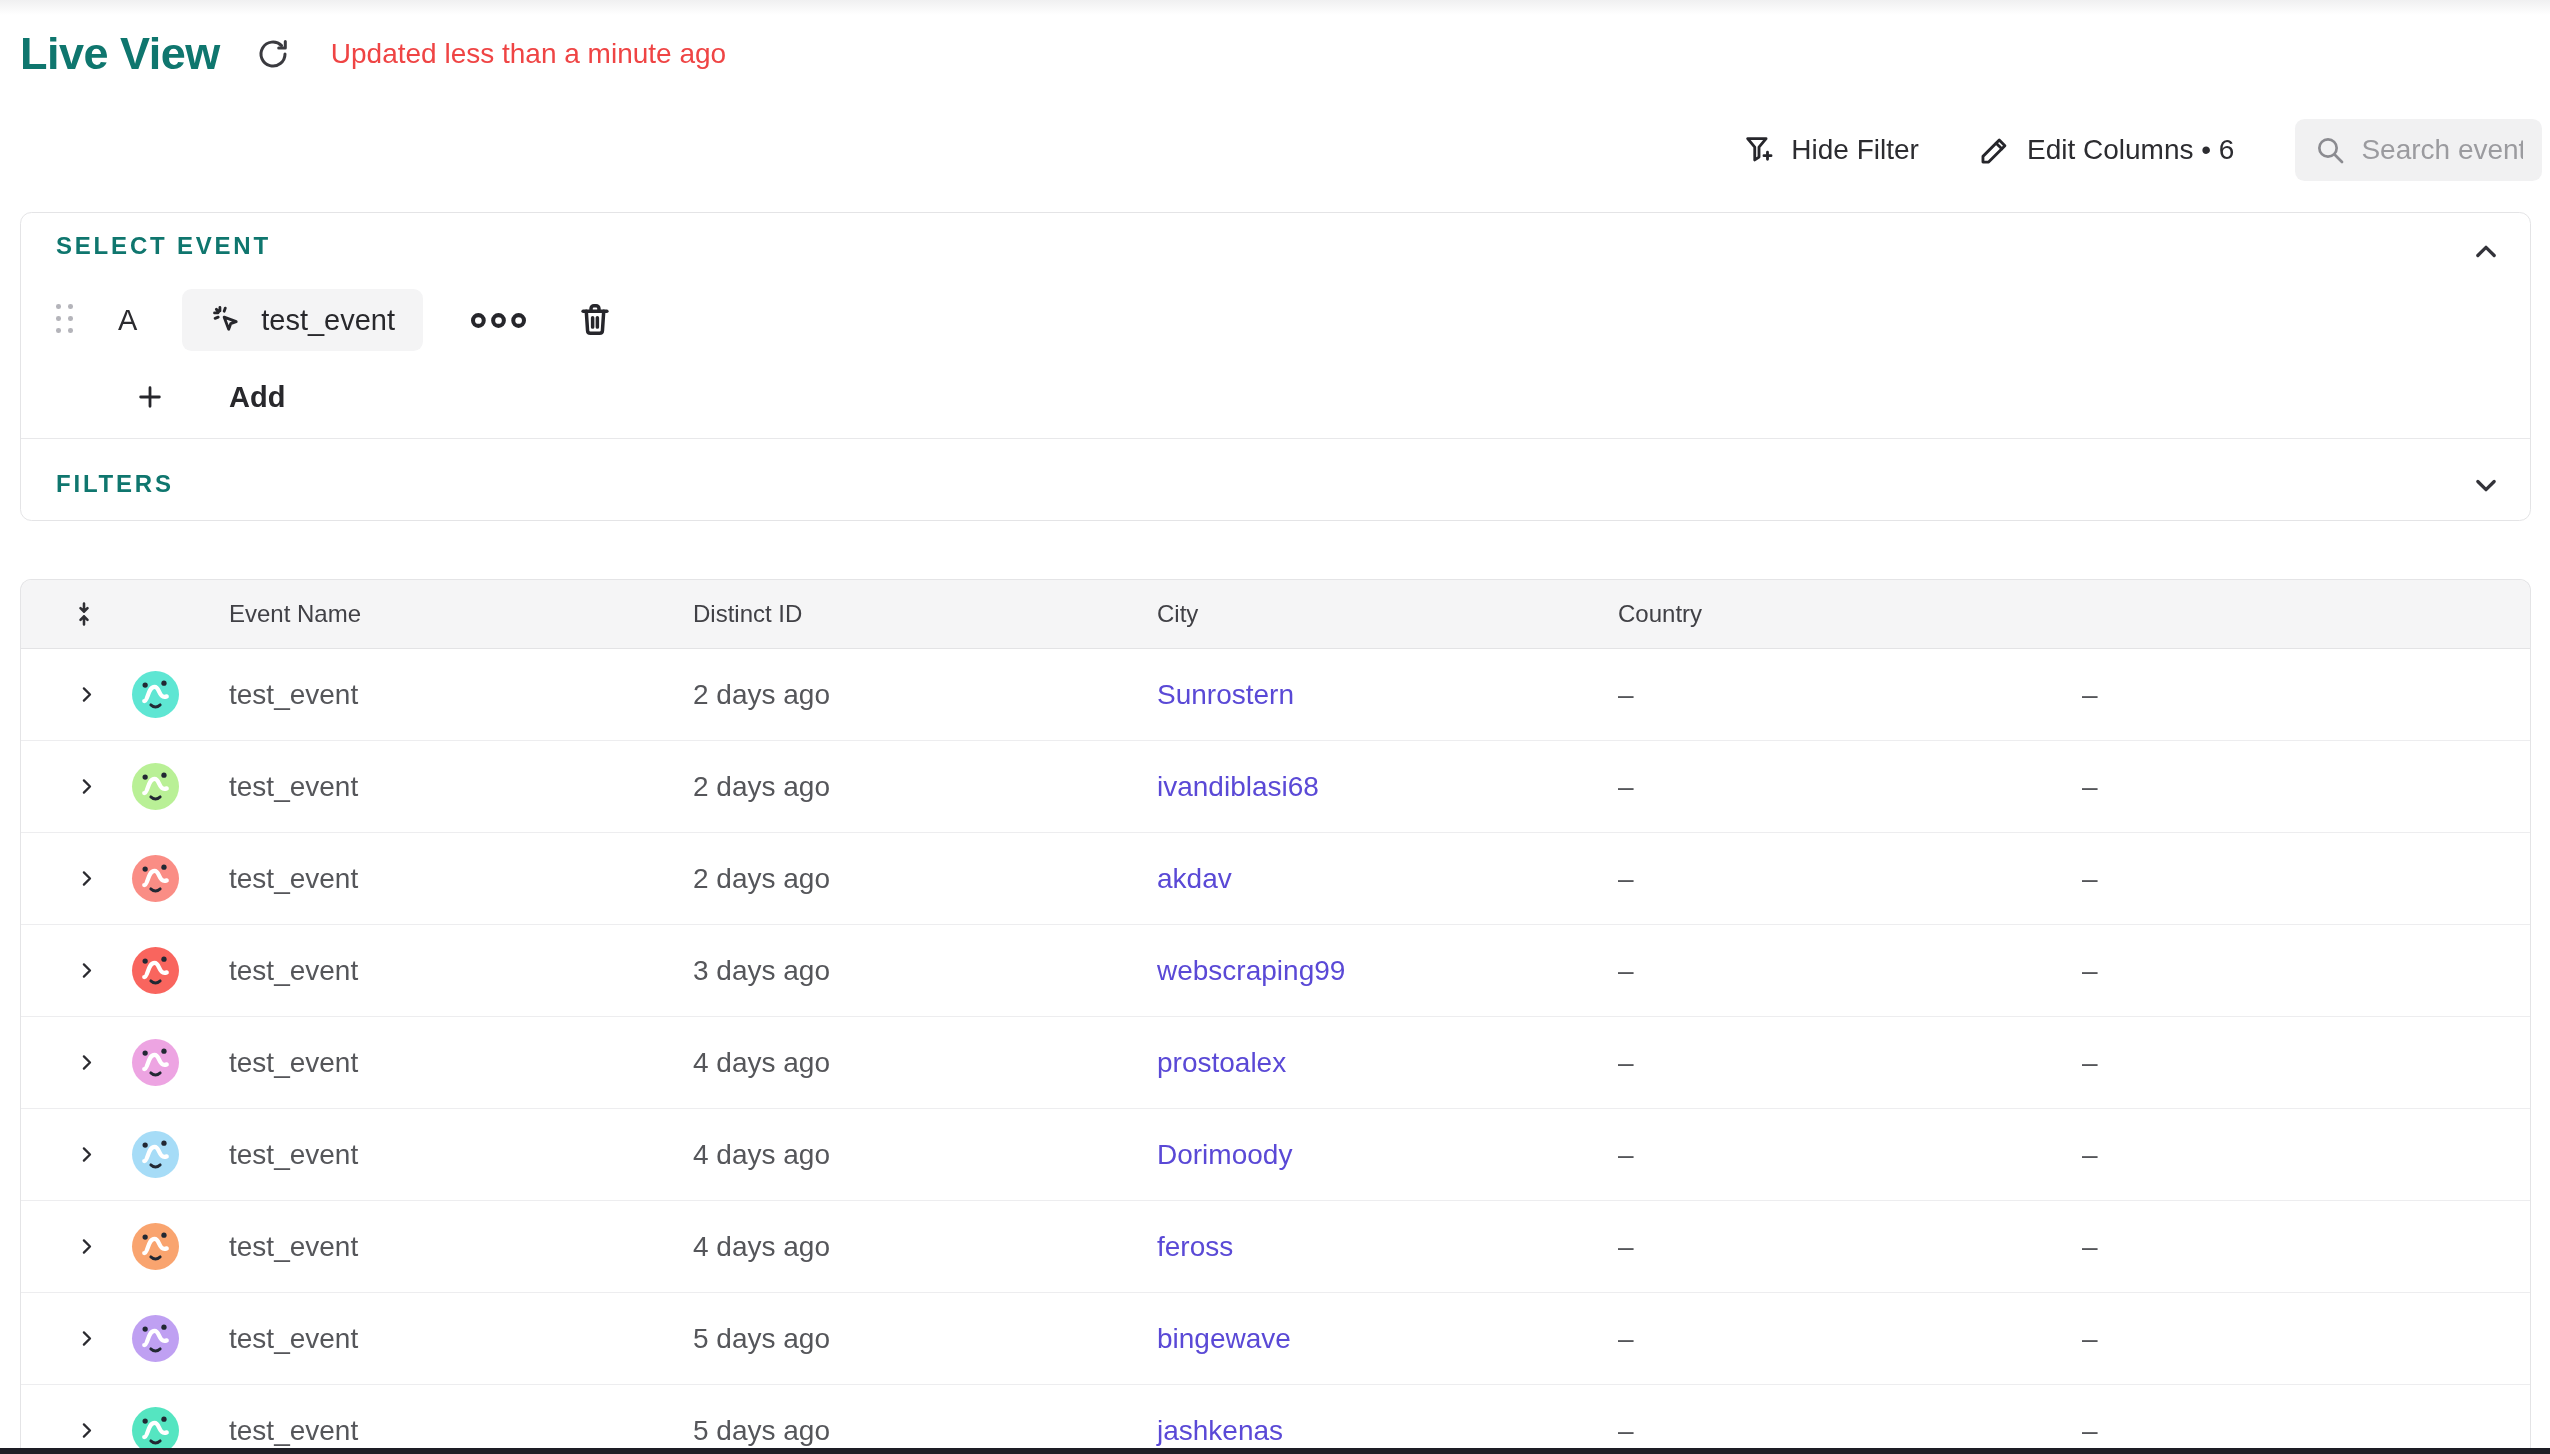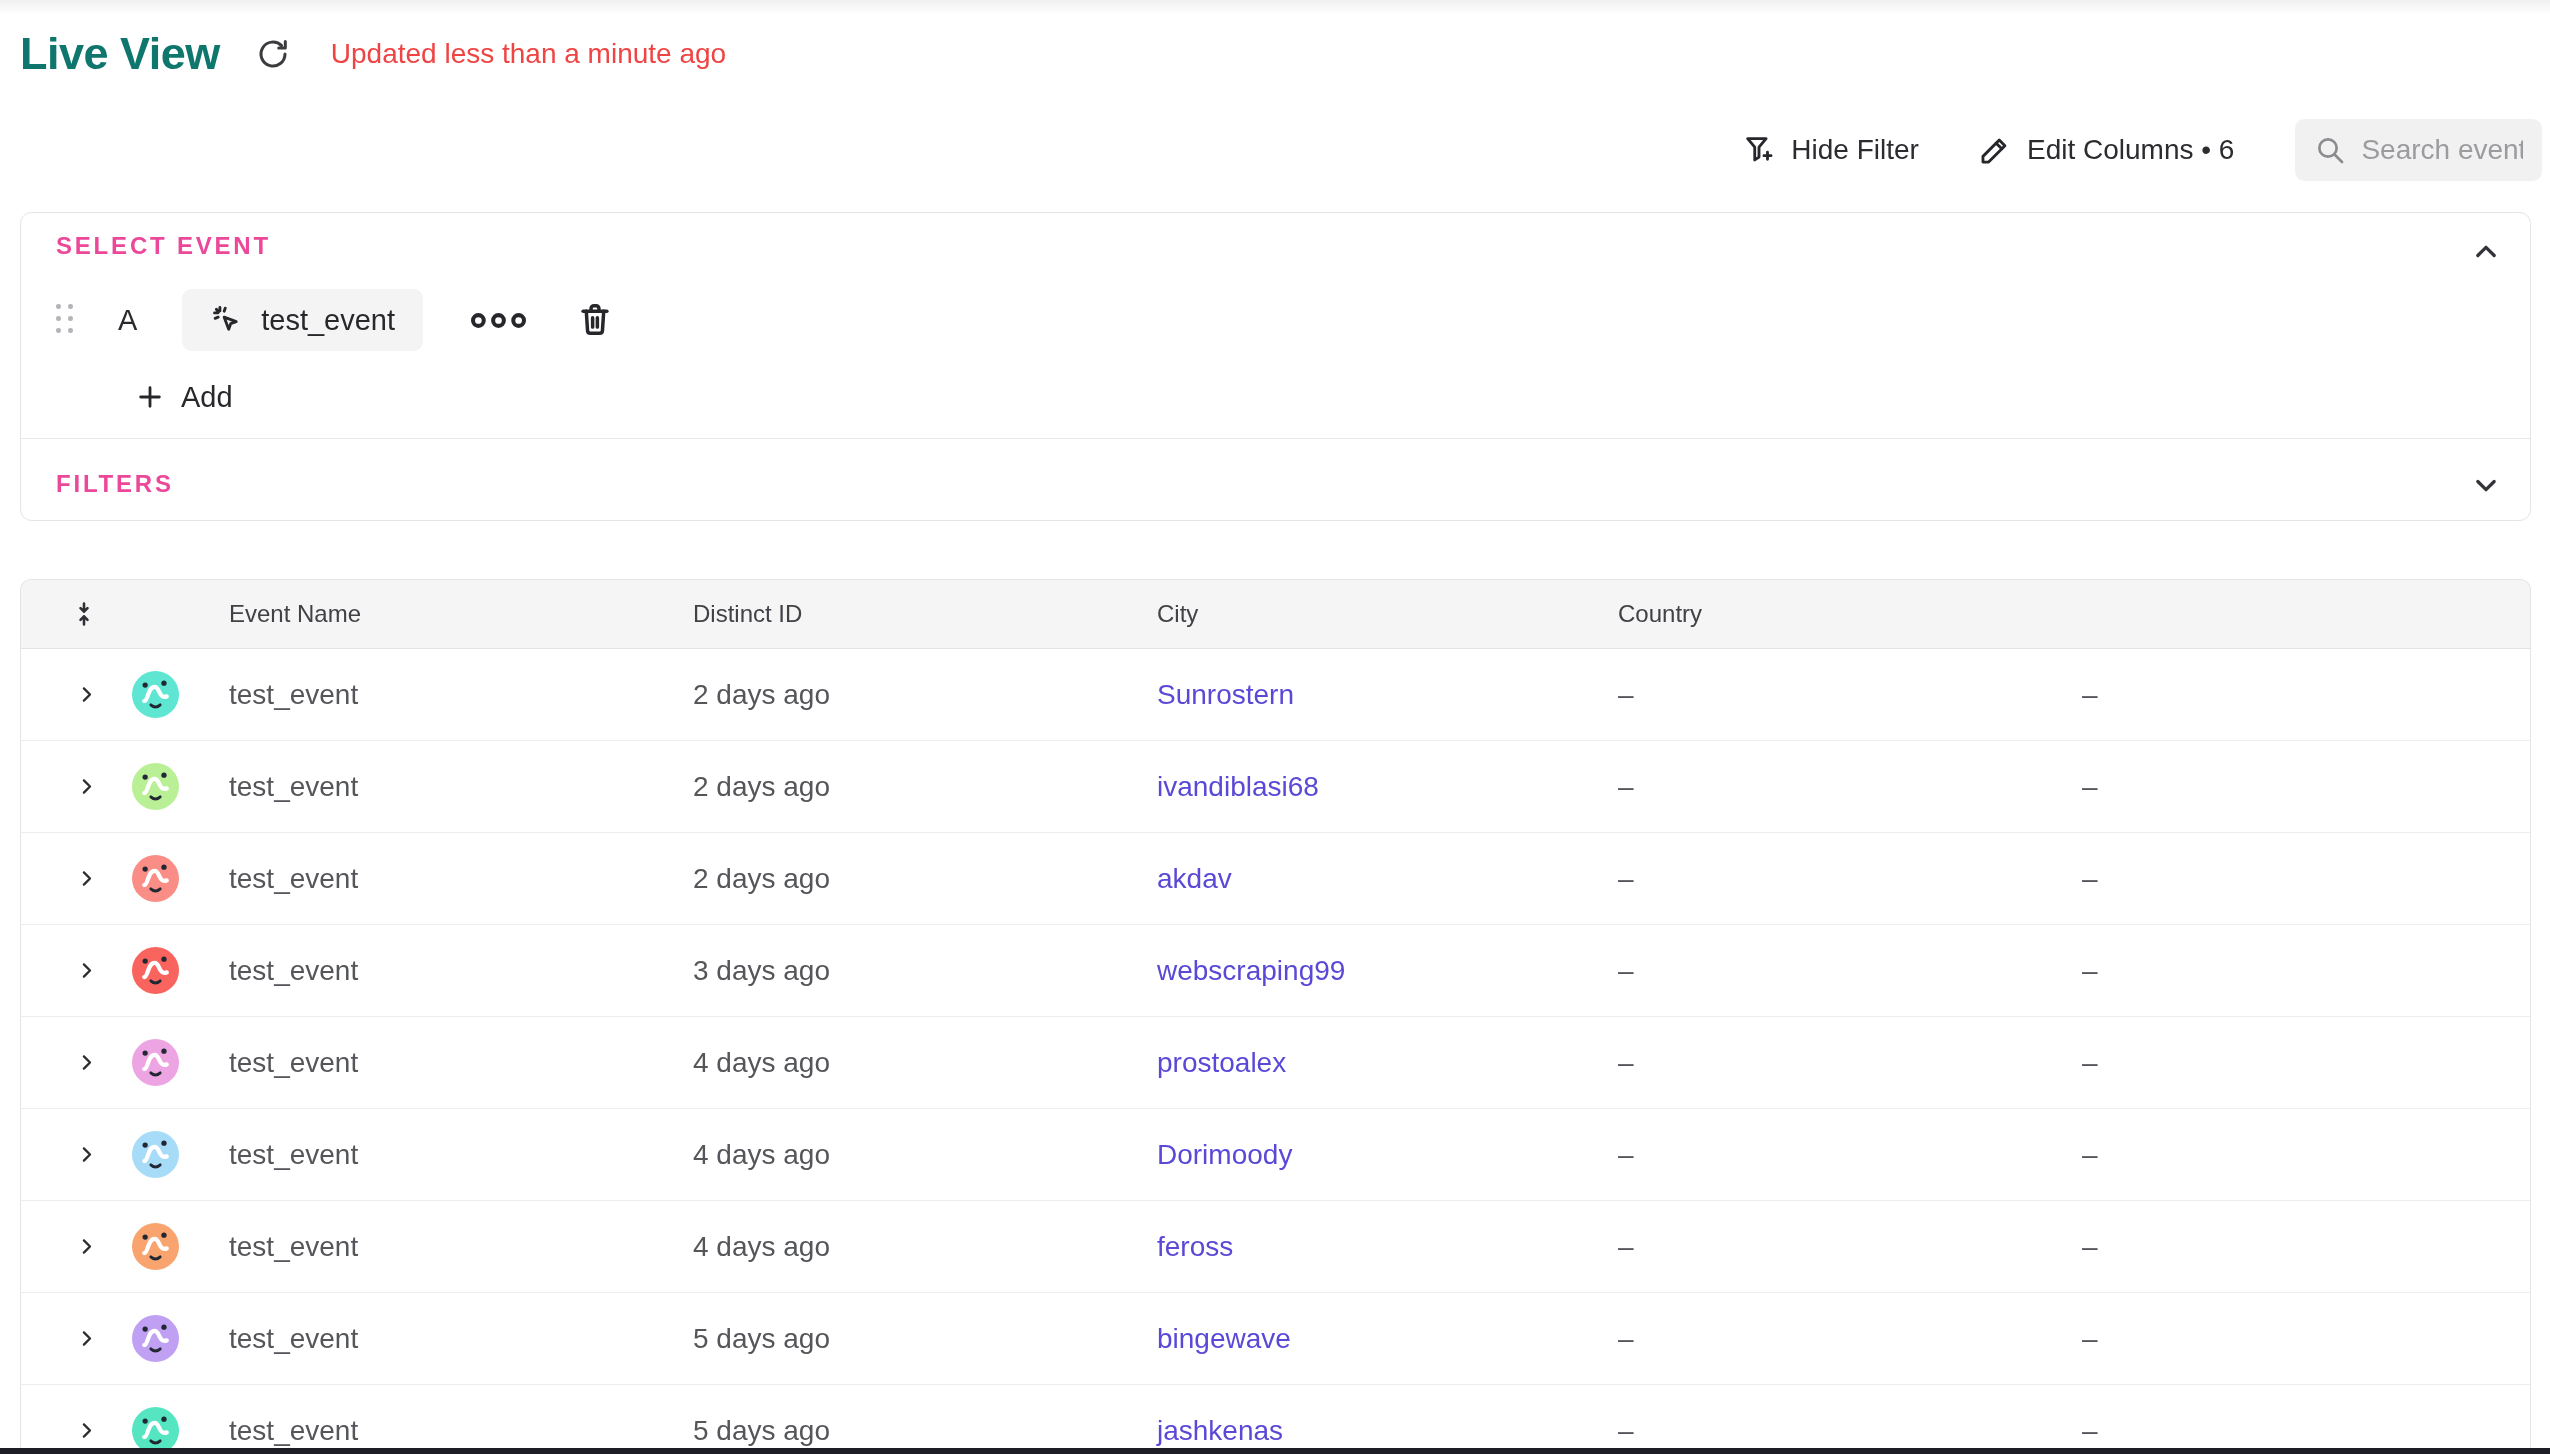--- a/index.html
+++ b/index.html
@@ -31,21 +31,21 @@
   .search-box { margin-left:61px; width:247px; height:62px; background:#f1f1f2; border-radius:9.5px;
     display:flex; align-items:center; padding:0 19px; gap:15px; }
   .search-box svg { width:32px; height:32px; flex:none; }
   .search-box input { border:none; outline:none; background:transparent; width:100%;
     font-size:28px; color:#3a3a3e; font-family:inherit; }
   .search-box input::placeholder { color:#9b9b9f; }
 
   
   .qb-card { position:absolute; left:20px; top:212px; width:2511px; height:309px;
     background:#fff; border:0.9px solid #e4e4e6; border-radius:11.4px; }
-  .section-label { font-size:24px; font-weight:600; letter-spacing:2.8px; color:#ec4899; }
+  .section-label { font-size:24px; font-weight:600; letter-spacing:2.8px; color:#0f766e; }
   .select-event-label { position:absolute; left:35px; top:19px; }
   .filters-label { position:absolute; left:35px; top:257px; }
   .qb-divider { position:absolute; left:0; right:0; top:225px; height:0.9px; background:#e8e8ea; }
   .collapse-btn { position:absolute; right:26.5px; width:36px; height:36px; background:none; border:none;
     cursor:pointer; display:flex; align-items:center; justify-content:center; }
   .collapse-btn svg { width:28px; height:28px; }
   .collapse-up { top:21px; }
   .collapse-down { top:254px; }
 
   .event-row { position:absolute; left:35px; top:76px; height:62px; display:flex; align-items:center; }
@@ -57,21 +57,21 @@
     background:#f4f4f5; border:none; border-radius:9.5px; cursor:pointer; font-family:inherit; }
   .event-chip svg { width:34px; height:34px; }
   .event-chip span { font-size:29px; font-weight:500; color:#28282c; }
   .ellipsis-btn { margin-left:47px; background:none; border:none; cursor:pointer; display:flex; }
   .ellipsis-btn svg { width:57px; height:21px; }
   .trash-btn { margin-left:49px; background:none; border:none; cursor:pointer; display:flex; }
   .trash-btn svg { width:38px; height:38px; }
   .add-btn { position:absolute; left:115px; top:153px; height:62px; display:flex; align-items:center;
     gap:17px; background:none; border:none; cursor:pointer; font-family:inherit; }
   .add-btn svg { width:28px; height:28px; }
-  .add-btn span { font-size:29px; font-weight:400; color:#28282c; }
+  .add-btn span { font-size:29px; font-weight:700; color:#28282c;margin-left:48px; }
 
   
   .table-card { position:absolute; left:20px; top:579px; width:2511px; height:869px;
     background:#fff; border:0.9px solid #e4e4e6; border-bottom:none; border-radius:11.4px 11.4px 0 0;
     overflow:hidden; }
   .tgrid { display:grid; grid-template-columns:208px 464px 464px 461px 464px 1fr; align-items:center; }
   .thead { height:69px; background:#f5f5f6; border-bottom:0.9px solid #e3e3e5;
     font-size:24px; font-weight:500; color:#414146; }
   .thead .first-cell { padding-left:49px; display:flex; align-items:center; }
   .thead svg { width:28px; height:28px; }

